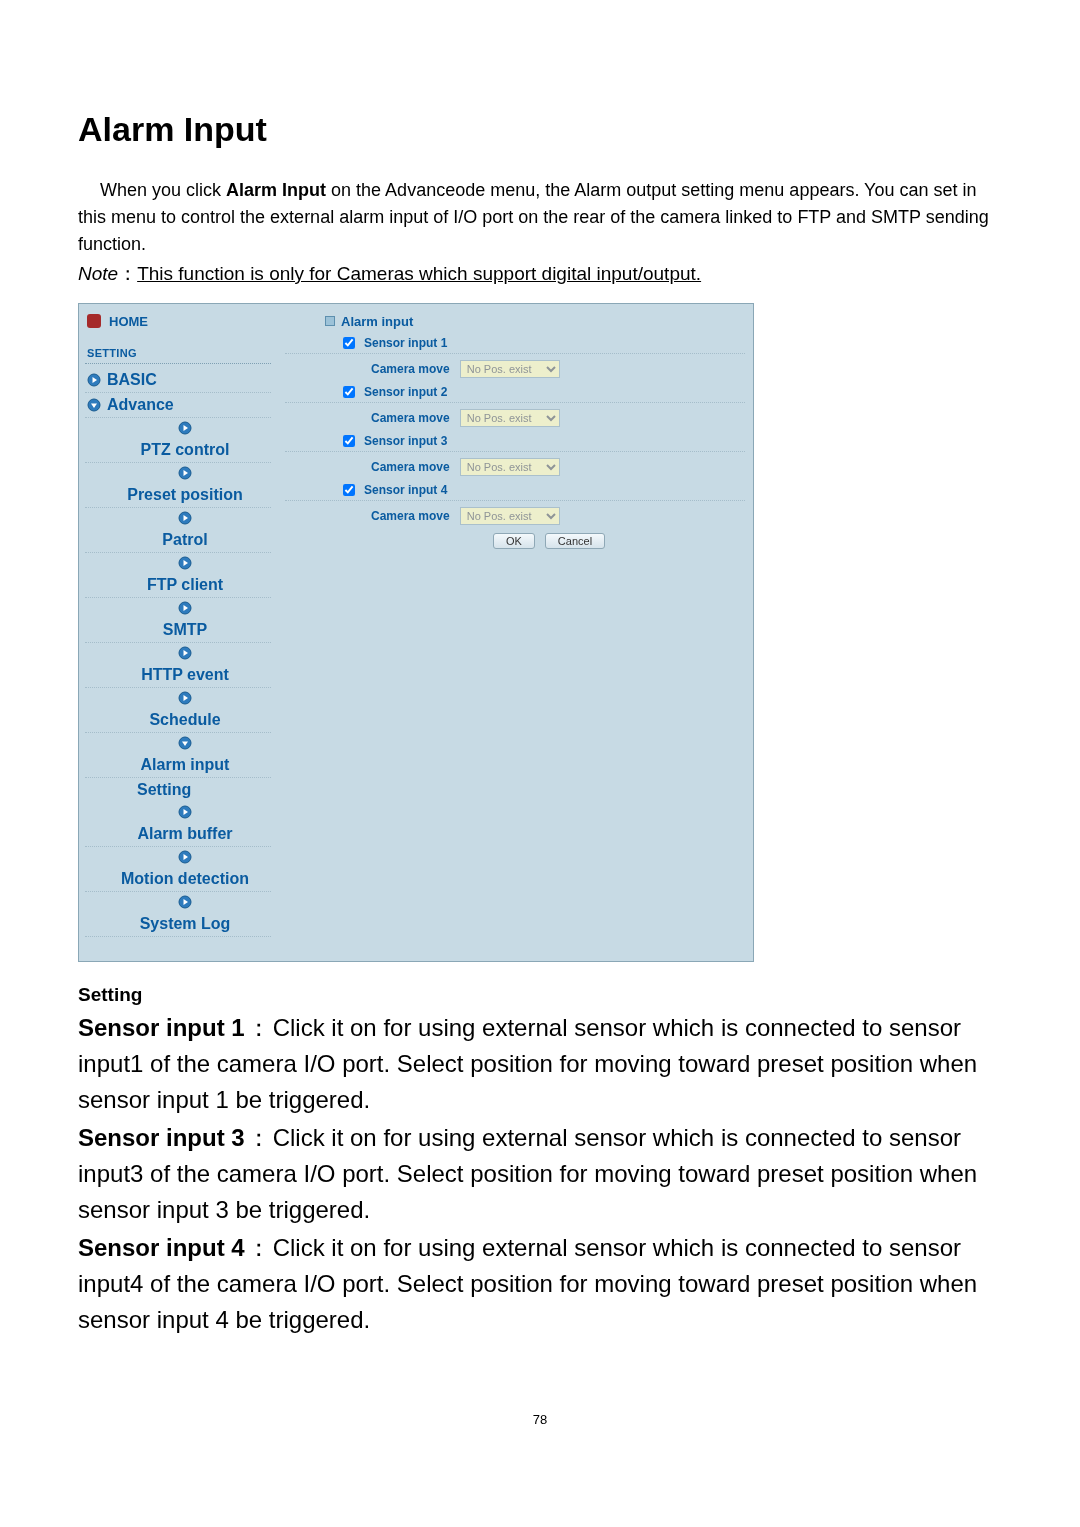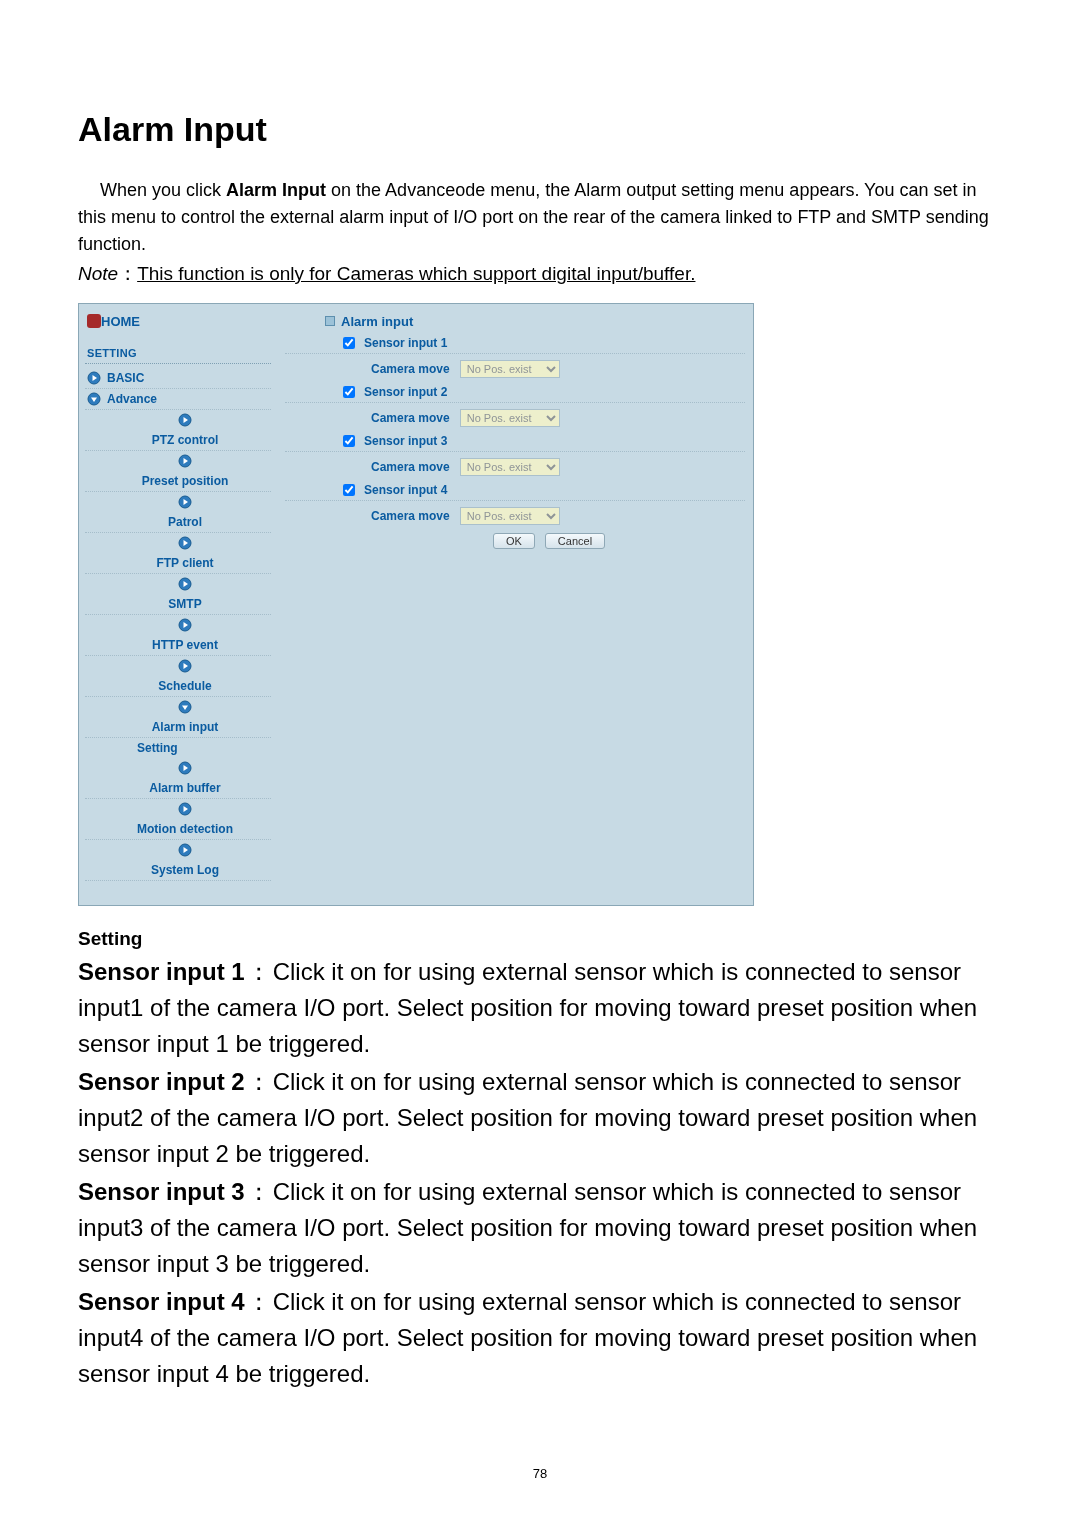--- a/index.html
+++ b/index.html
@@ -56,21 +56,21 @@
   }
   .shot-right {
     flex: 1;
     padding: 10px 8px 10px 8px;
     box-sizing: border-box;
   }
 
   .home-row {
     display: flex;
     align-items: center;
-    gap: 0;
+    gap: 8px;
     color: #0a5ba0;
     font-weight: bold;
     font-size: 13px;
     padding: 2px 2px 10px 2px;
   }
   .home-icon {
     width: 14px; height: 14px;
     border-radius: 3px;
     background: #a52a2a;
     display: inline-block;
@@ -83,21 +83,21 @@
     border-bottom: 1px dotted #7fa0b3;
     padding: 2px 2px 4px 2px;
     margin: 6px 0 4px 0;
     letter-spacing: .3px;
   }
 
   .menu-item {
     display: flex;
     align-items: center;
     gap: 6px;
-    font-size: 12px;
+    font-size: 16px;
     color: #0a5ba0;
     font-weight: bold;
     padding: 3px 2px 3px 2px;
     border-bottom: 1px dotted #a5bdca;
   }
   .menu-item.sub { padding-left: 16px; flex-direction: column; }
   .menu-item.sub2 {
     padding-left: 32px;
     border-bottom: none;
     color: #0a5ba0;
@@ -197,21 +197,21 @@
 <body>
 
 <div class="page">
 
   <h1 class="title">Alarm Input</h1>
 
   <p class="intro">
     <span class="indent"></span><span>When you click </span><b>Alarm Input</b><span> on the Advanceode menu, the Alarm output setting menu appears. You can set in this menu to control the external alarm input of I/O port on the rear of the camera linked to FTP and SMTP sending function.</span>
   </p>
   <p class="note-line">
-    <span class="note-label">Note</span><span>：</span><span class="note-text">This function is only for Cameras which support digital input/buffer.</span>
+    <span class="note-label">Note</span><span>：</span><span class="note-text">This function is only for Cameras which support digital input/output.</span>
   </p>
 
   <div class="shot">
     <div class="shot-left">
       <div class="home-row">
         <span class="home-icon"></span>
         <span>HOME</span>
       </div>
       <div class="section-label">SETTING</div>
       <div id="menu-container">
@@ -381,20 +381,19 @@
         <button>OK</button>
         <button>Cancel</button>
       </div>
     </div>
   </div>
 
   <h3 class="sub-head">Setting</h3>
 
   <div id="entries-container">
       <p class="desc"><b>Sensor input 1</b><span class="colon">：</span><span>Click it on for using external sensor which is connected to sensor input1 of the camera I/O port. Select position for moving toward preset position when sensor input 1 be triggered.</span></p>
-      <p class="desc"><b>Sensor input 2</b><span class="colon">：</span><span>Click it on for using external sensor which is connected to sensor input2 of the camera I/O port. Select position for moving toward preset position when sensor input 2 be triggered.</span></p>
       <p class="desc"><b>Sensor input 3</b><span class="colon">：</span><span>Click it on for using external sensor which is connected to sensor input3 of the camera I/O port. Select position for moving toward preset position when sensor input 3 be triggered.</span></p>
       <p class="desc"><b>Sensor input 4</b><span class="colon">：</span><span>Click it on for using external sensor which is connected to sensor input4 of the camera I/O port. Select position for moving toward preset position when sensor input 4 be triggered.</span></p>
     </div>
 
   <div class="page-num">78</div>
 
 </div>
 
 </body></html>

